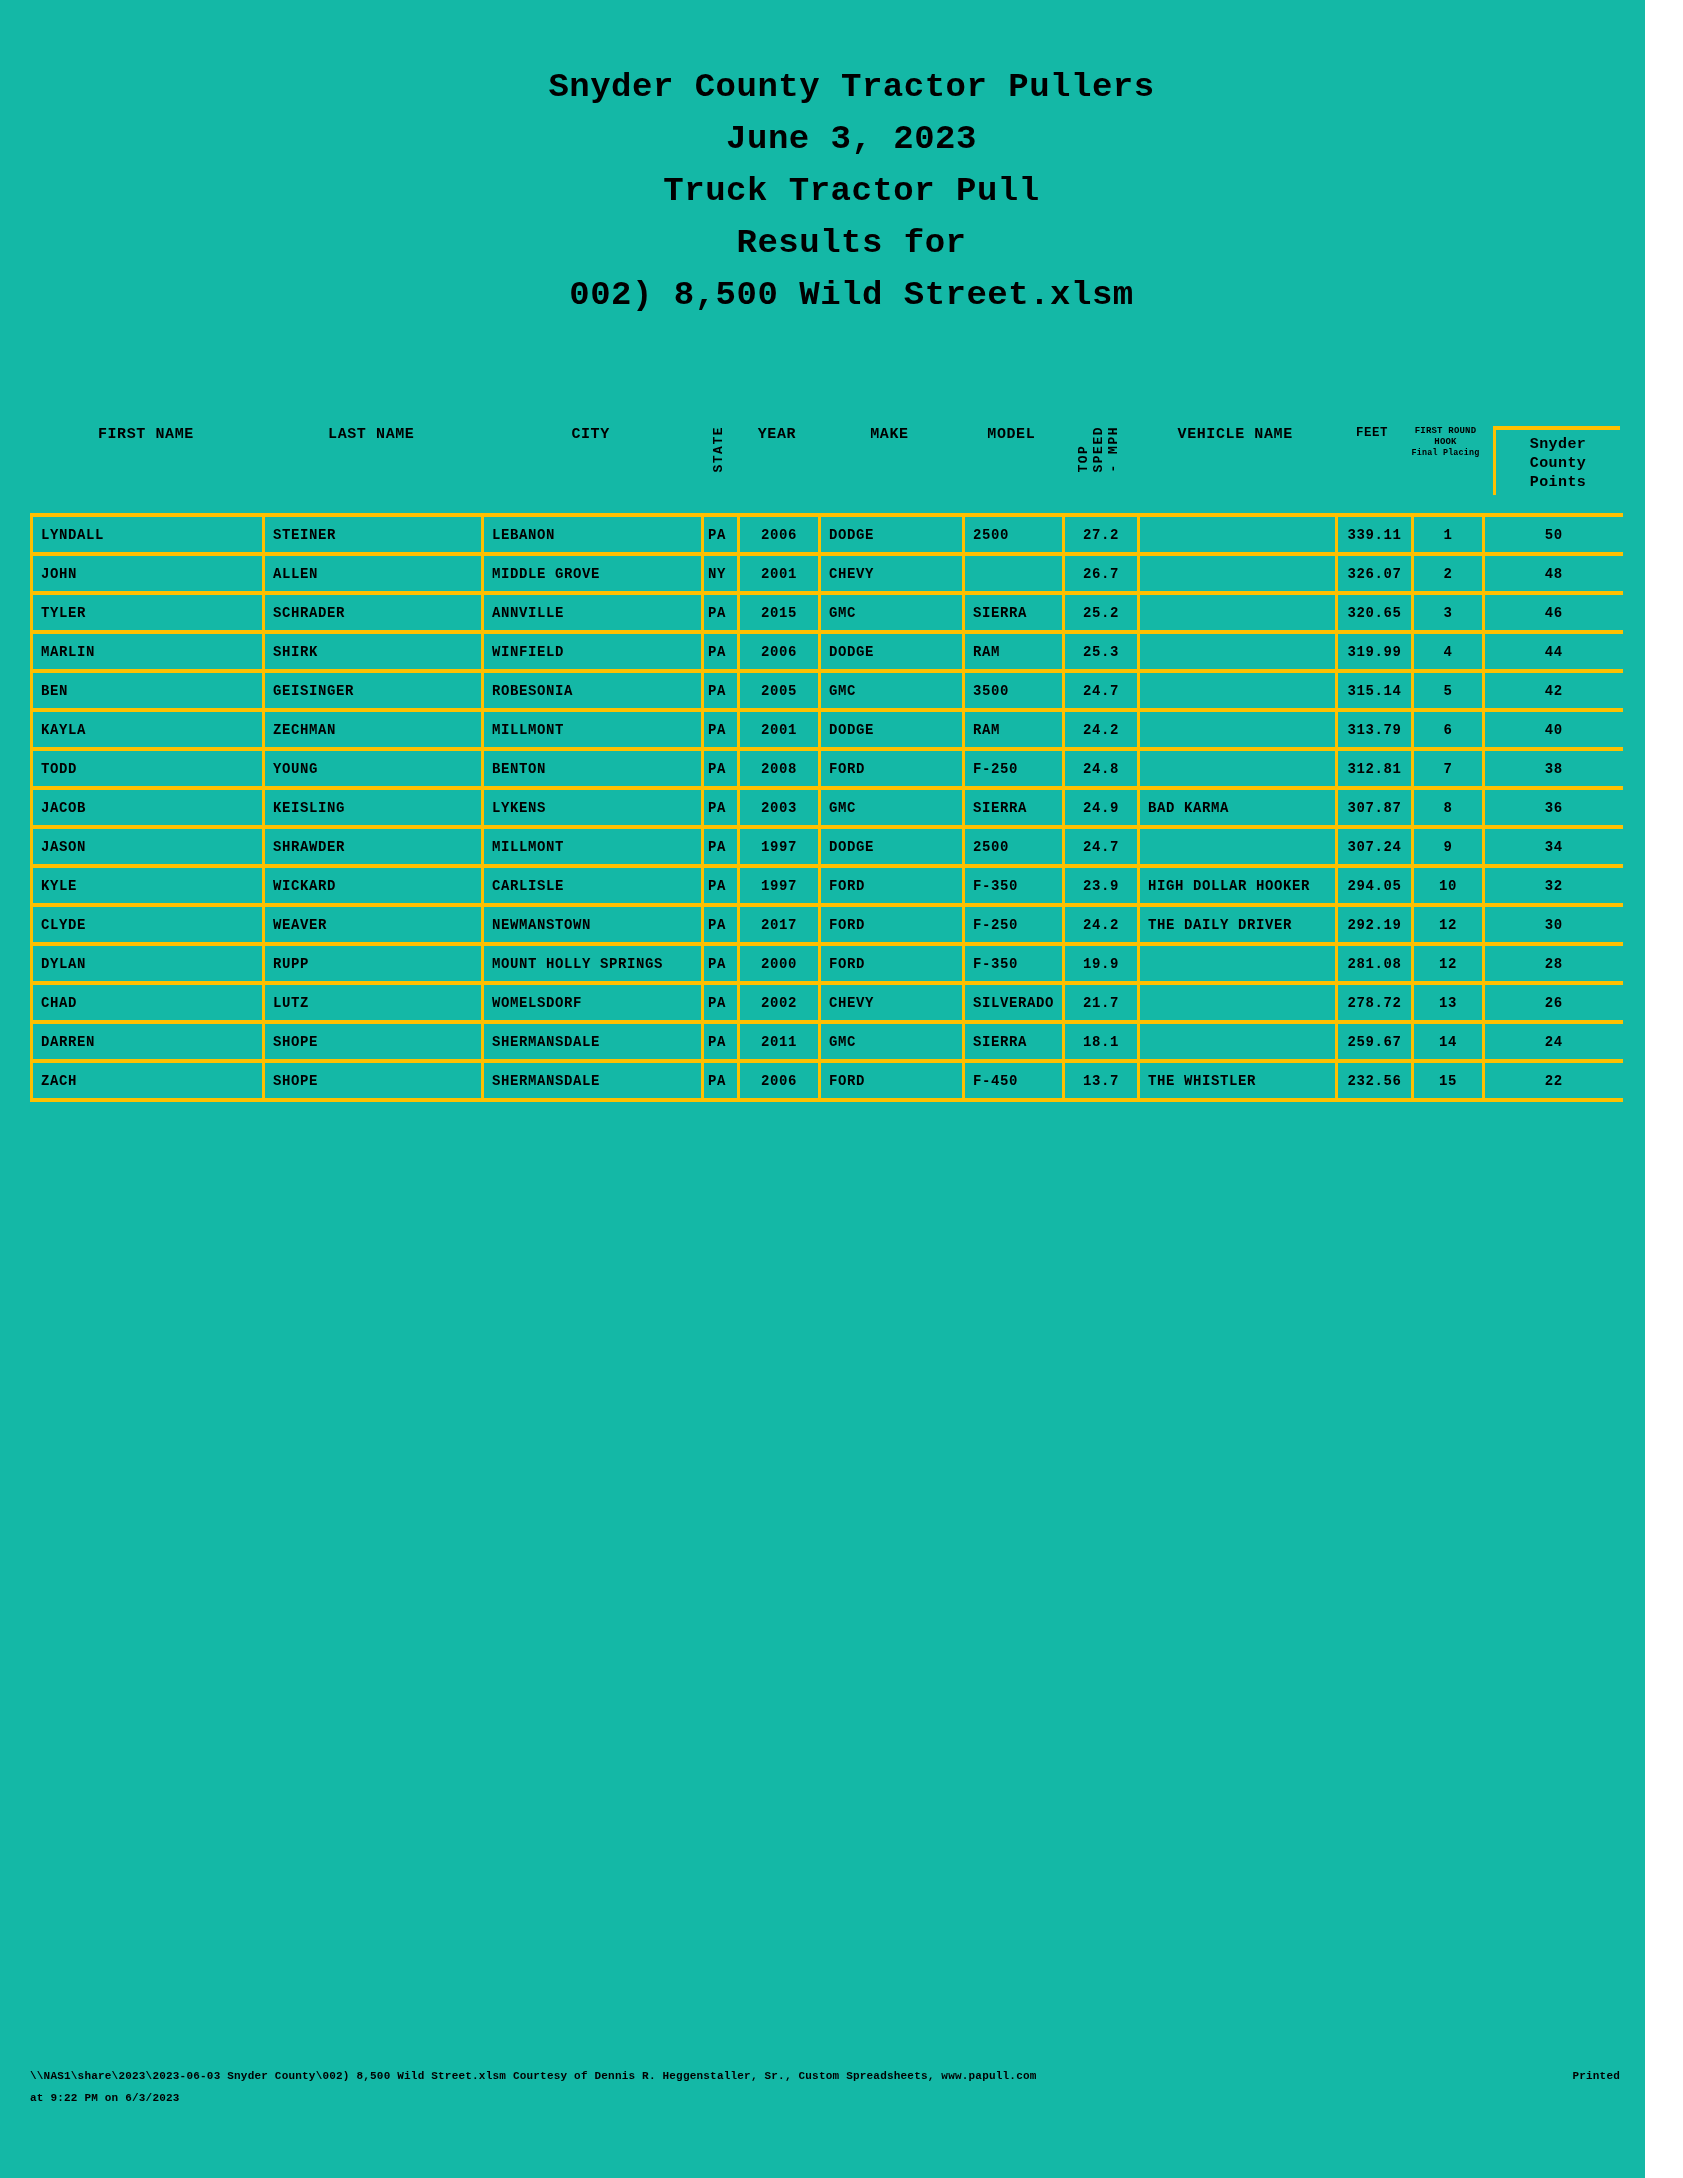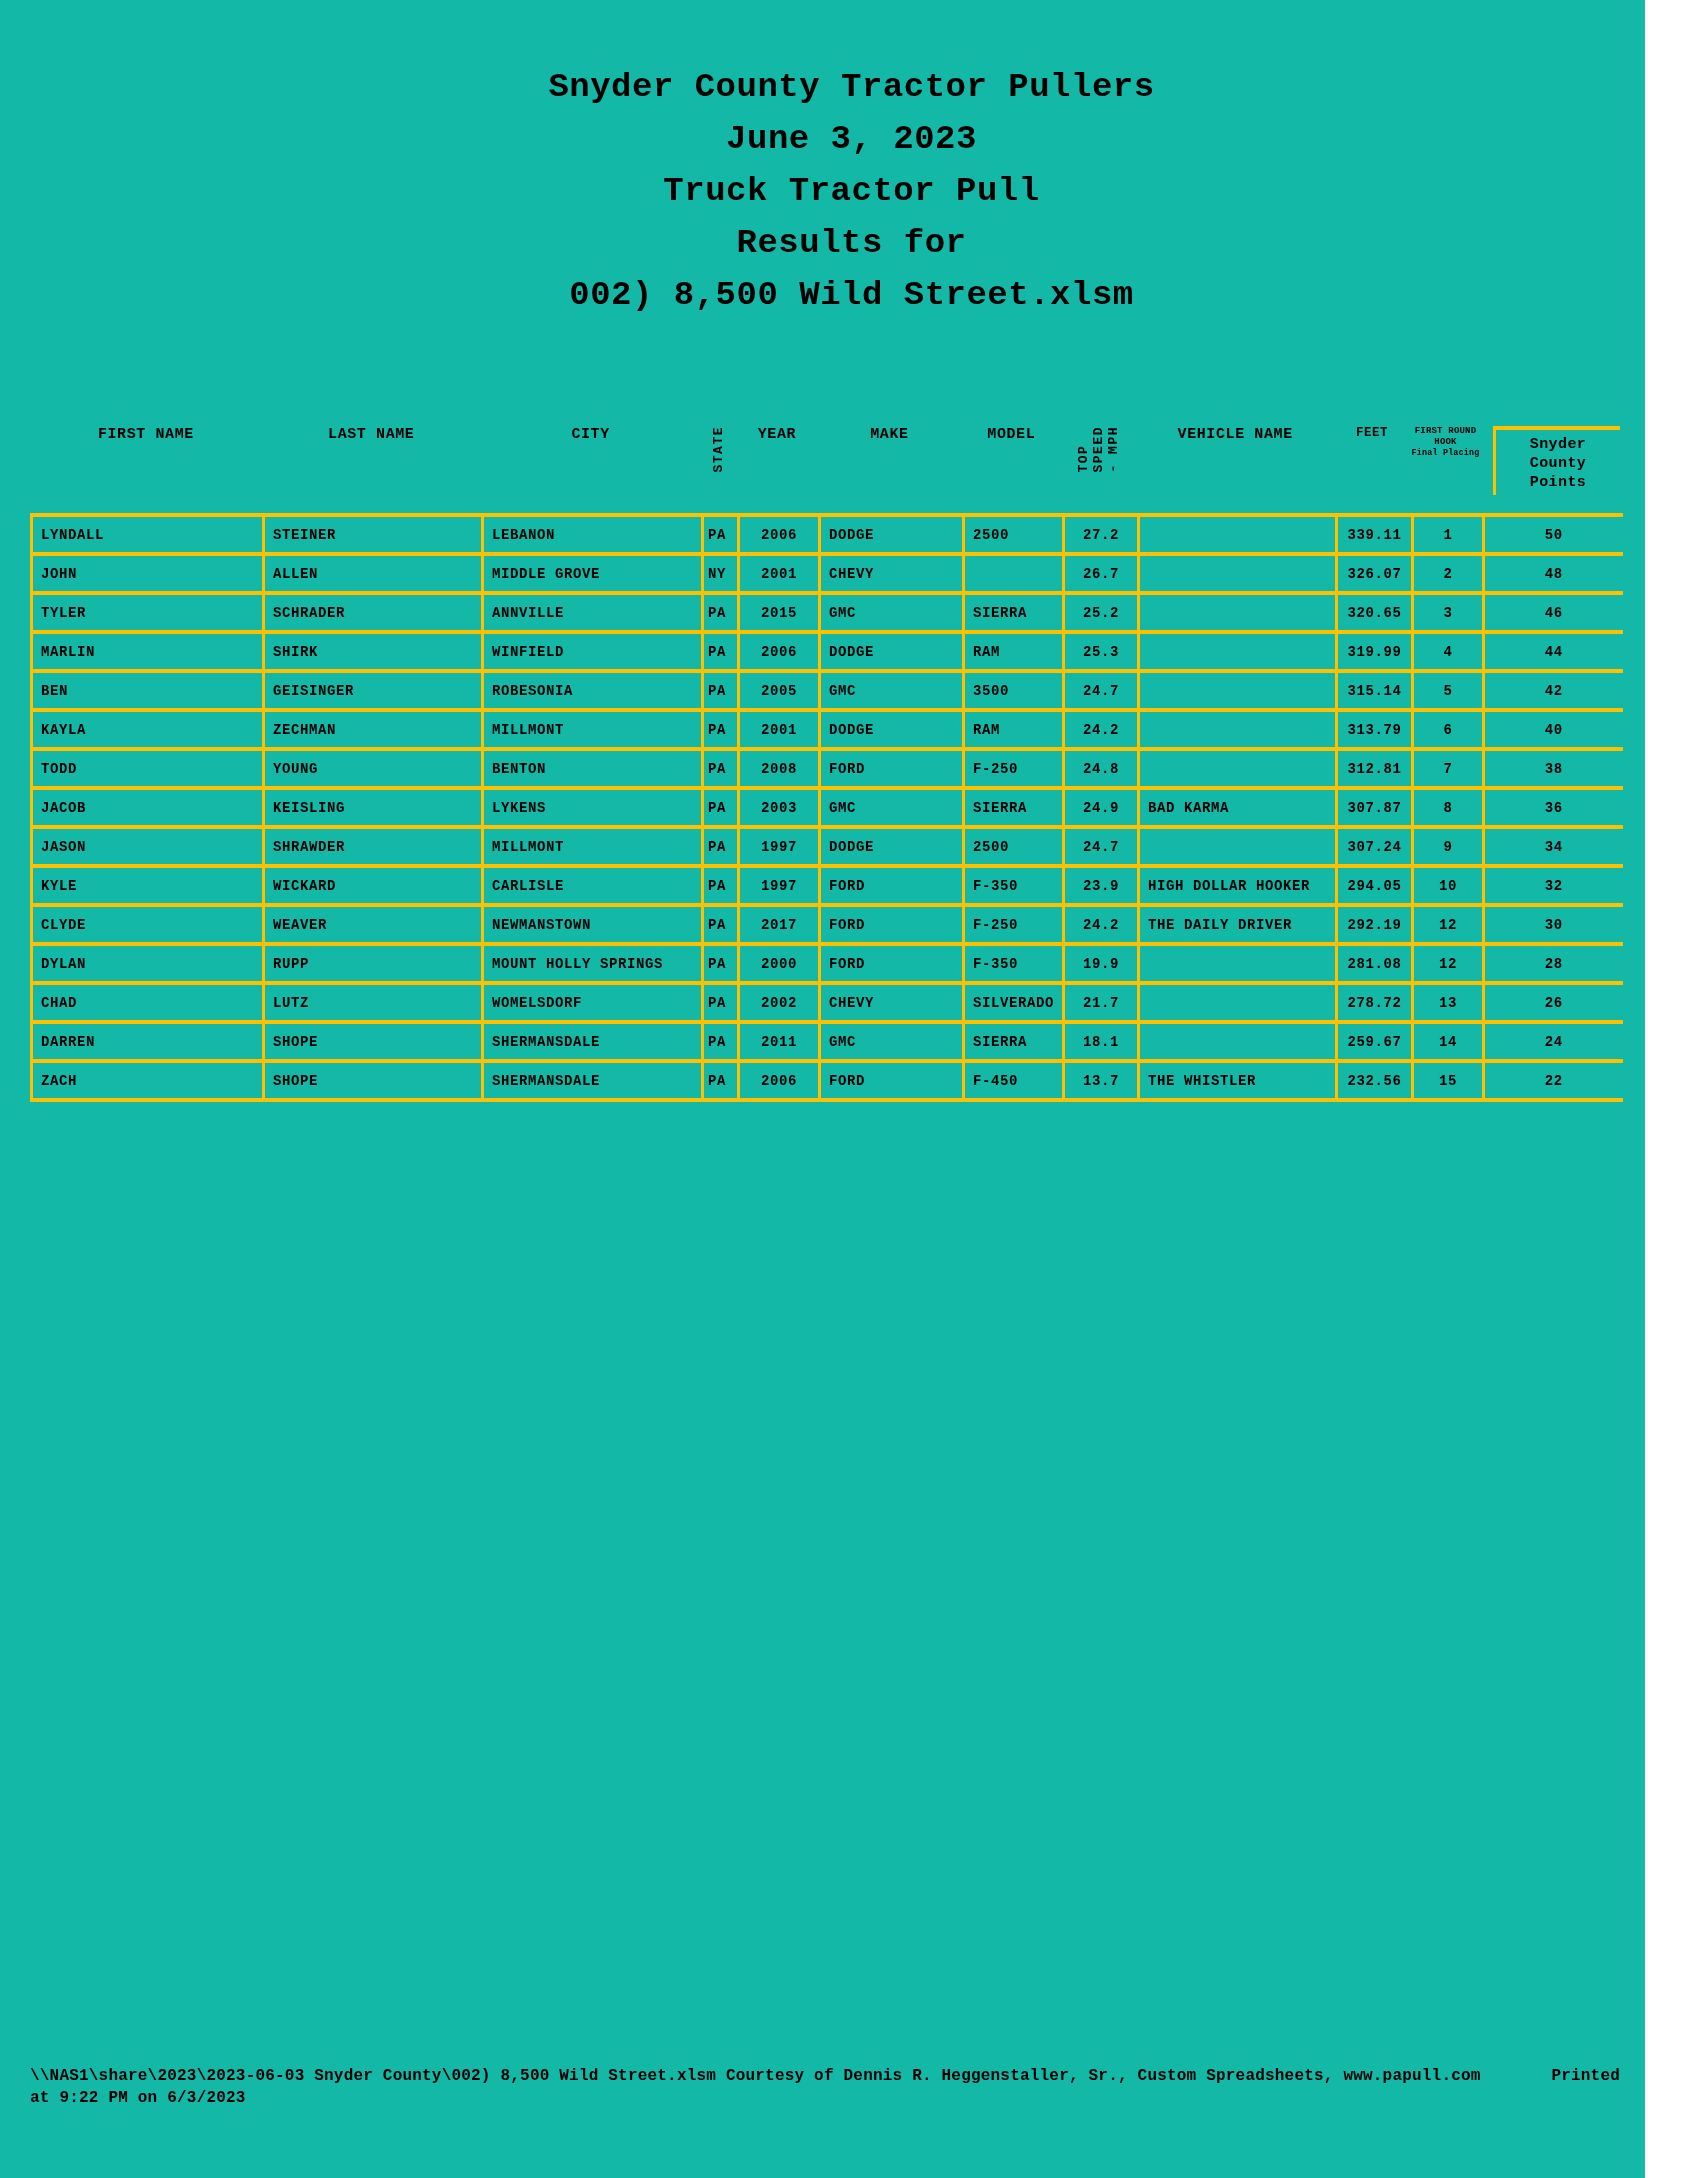--- a/index.html
+++ b/index.html
@@ -45,21 +45,21 @@
     border:3px solid var(--gold); border-top-width:4px; border-bottom-width:4px;
     font-weight:bold; font-size:14px; letter-spacing:0.6px; padding:0 2px 0 8px;
     vertical-align:middle;
   }
   table.results td:last-child { border-right:none; }
   table.results td.ac { text-align:center; padding:0 2px; }
   table.results td.st { padding:0 1px 0 4px; }
 
   
   .footer { position:absolute; left:30px; top:2065px; width:1590px;
-            font-weight:bold; font-size:16px; letter-spacing:0.2px; }
+            font-weight:bold; font-size:11px; letter-spacing:0.2px; }
   .f-line1 { display:flex; justify-content:space-between; line-height:22px; }
   .f-line2 { margin-top:0; line-height:22px; }
 </style>
 </head>
 <body>
 
 <div class="page">
 
   <div class="title-block">
     <div class="title-line">Snyder County Tractor Pullers</div>

